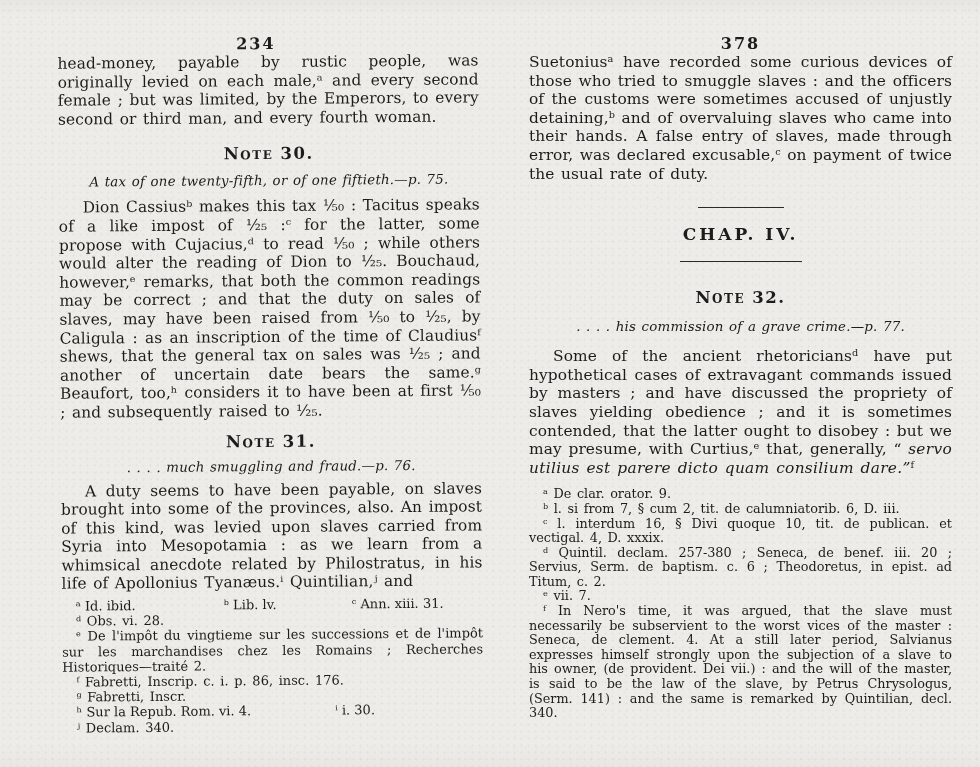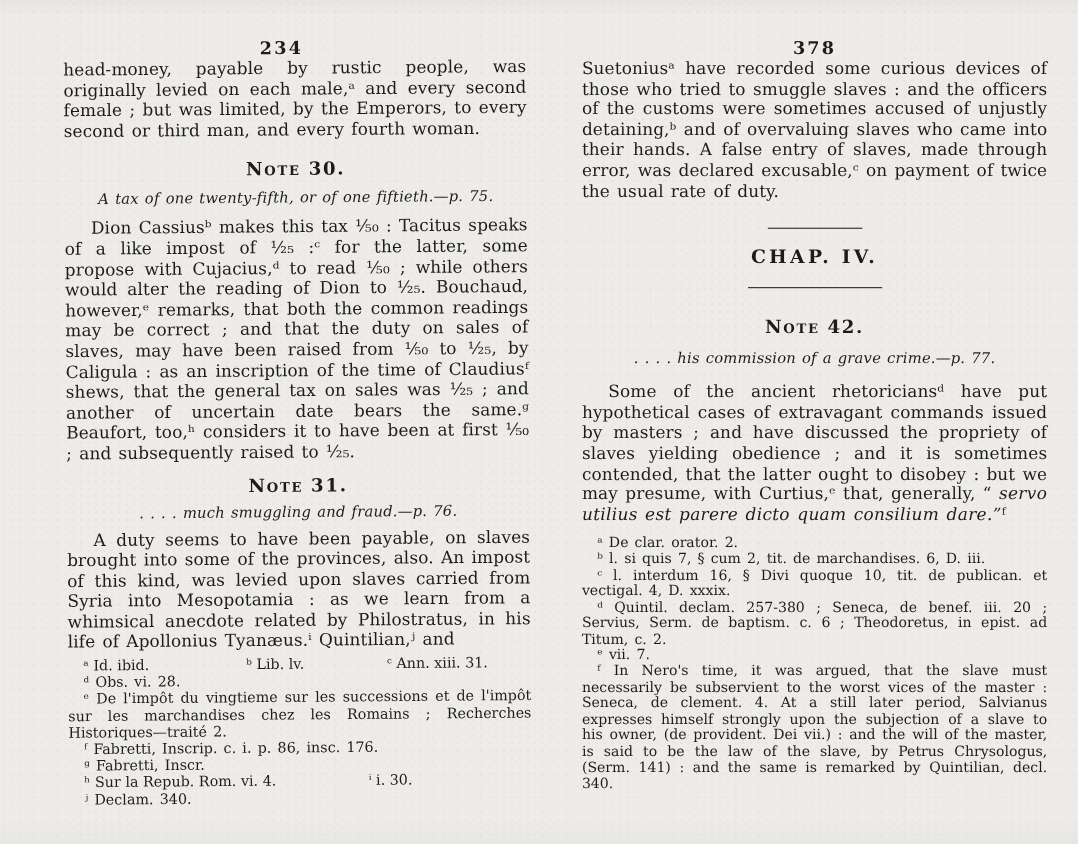--- a/index.html
+++ b/index.html
@@ -88,26 +88,26 @@
 
 <div class="page page-right">
   <div class="pageno">378</div>
 
   <p class="body cont">Suetoniusᵃ have recorded some curious devices of those who tried to smuggle slaves : and the officers of the customs were sometimes accused of unjustly detaining,ᵇ and of overvaluing slaves who came into their hands. A false entry of slaves, made through error, was declared excusable,ᶜ on payment of twice the usual rate of duty.</p>
 
   <hr class="rule rule-short">
   <p class="chap-head">CHAP. IV.</p>
   <hr class="rule rule-long">
 
-  <p class="note-head" style="margin-top:26px;">Note 42.</p>
+  <p class="note-head" style="margin-top:26px;">Note 32.</p>
   <p class="caption" style="margin-top:12px;font-style:italic;">. . . . his commission of a grave crime.—p. 77.</p>
 
   <p class="body indent" style="margin-top:13px;"><span>Some of the ancient rhetoriciansᵈ have put hypothetical cases of extravagant commands issued by masters ; and have discussed the propriety of slaves yielding obedience ; and it is sometimes contended, that the latter ought to disobey : but we may presume, with Curtius,ᵉ that, generally, “ </span><span class="lat">servo utilius est parere dicto quam consilium dare.”</span><span>ᶠ</span></p>
 
   <div class="footnotes" style="margin-top:10px;">
-    <p class="fn">ᵃ De clar. orator. 2.</p>
-    <p class="fn">ᵇ l. si quis 7, § cum 2, tit. de marchandises. 6, D. iii.</p>
+    <p class="fn">ᵃ De clar. orator. 9.</p>
+    <p class="fn">ᵇ l. si from 7, § cum 2, tit. de calumniatorib. 6, D. iii.</p>
     <p class="fn">ᶜ l. interdum 16, § Divi quoque 10, tit. de publican. et vectigal. 4, D. xxxix.</p>
     <p class="fn">ᵈ Quintil. declam. 257-380 ; Seneca, de benef. iii. 20 ; Servius, Serm. de baptism. c. 6 ; Theodoretus, in epist. ad Titum, c. 2.</p>
     <p class="fn">ᵉ vii. 7.</p>
     <p class="fn">ᶠ In Nero's time, it was argued, that the slave must necessarily be subservient to the worst vices of the master : Seneca, de clement. 4. At a still later period, Salvianus expresses himself strongly upon the subjection of a slave to his owner, (de provident. Dei vii.) : and the will of the master, is said to be the law of the slave, by Petrus Chrysologus, (Serm. 141) : and the same is remarked by Quintilian, decl. 340.</p>
   </div>
 </div>
 
 </body></html>

